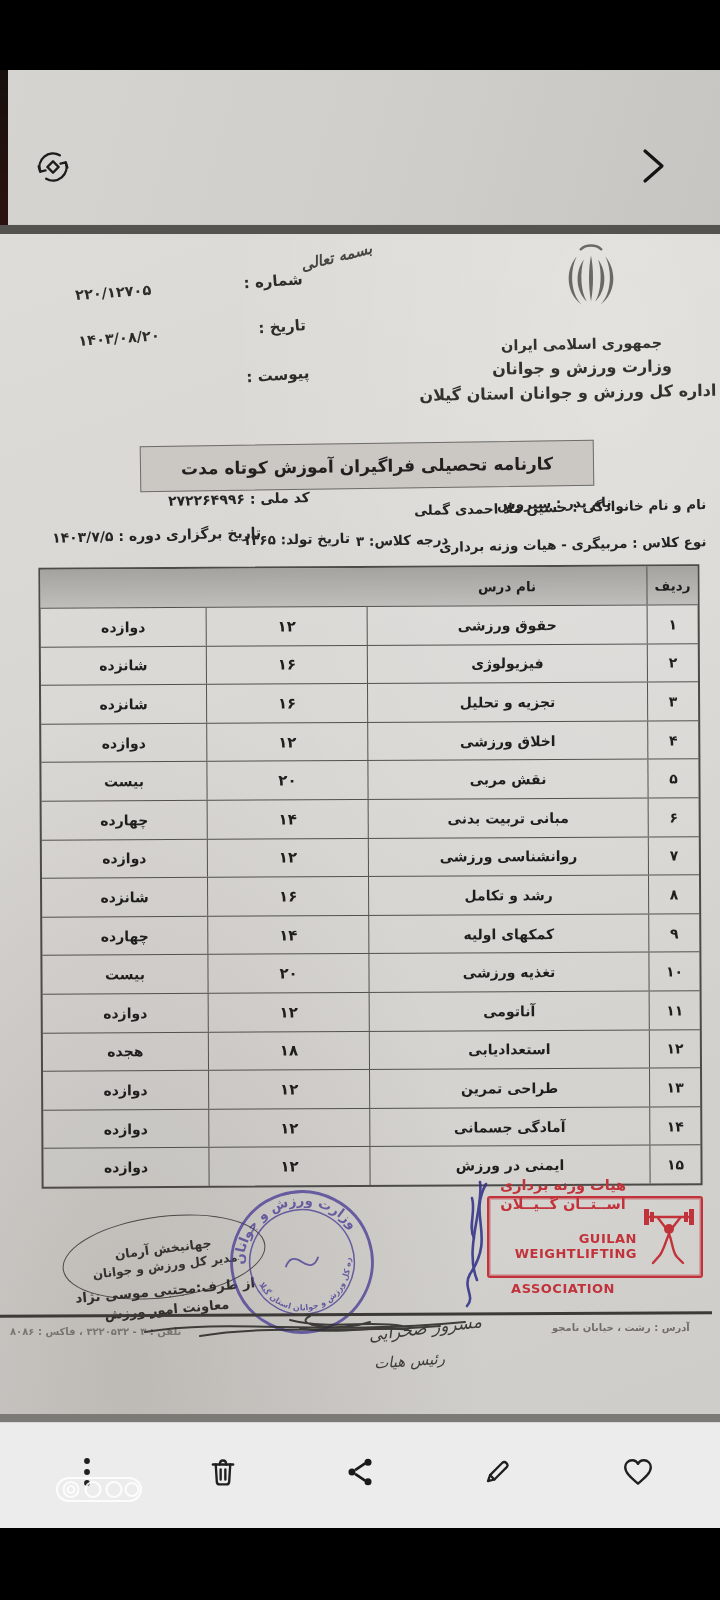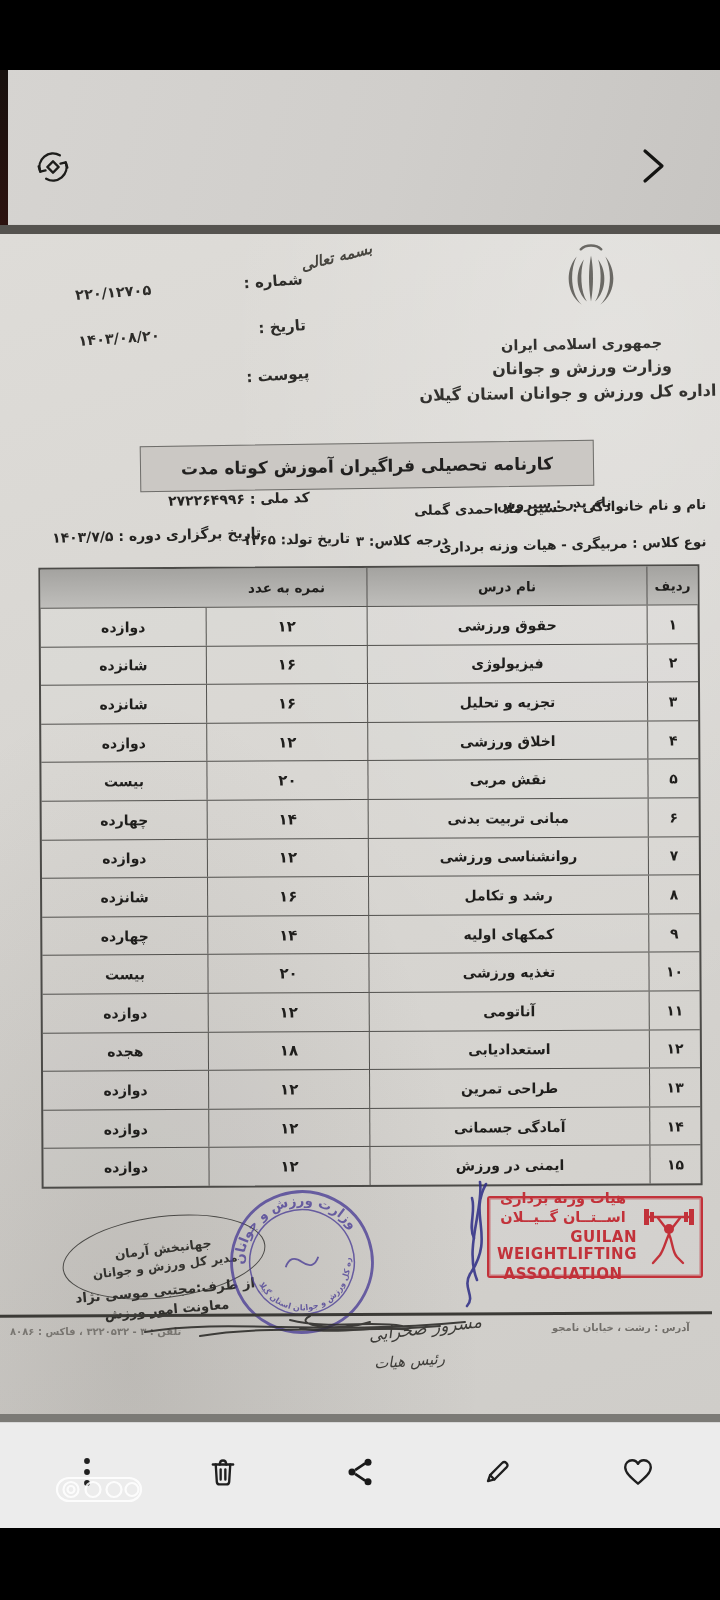--- a/index.html
+++ b/index.html
@@ -83,21 +83,21 @@
                 color:#4b3e96;opacity:.78;}
   .sig-blue{position:absolute;left:424px;top:1178px;}
   .red-stamp{position:absolute;left:487px;top:1196px;width:212px;height:78px;
              border:2.5px solid #c2323a;border-radius:3px;box-shadow:inset 0 0 0 1.5px rgba(194,50,58,.55);
              display:flex;align-items:stretch;background:rgba(255,255,255,.06);}
   .rs-fig{width:64px;display:flex;align-items:center;justify-content:center;}
   .rs-text{flex:1;display:flex;flex-direction:column;align-items:center;justify-content:center;
            color:#c2323a;font-weight:bold;line-height:1.15;}
   .rs-fa1{font-size:14.5px;letter-spacing:1px;}
   .rs-fa2{font-size:14.5px;letter-spacing:2px;margin-top:2px;}
-  .rs-en{font-size:15px;letter-spacing:.5px;margin-top:3px;font-family:"DejaVu Sans",sans-serif;}
+  .rs-en{font-size:13px;letter-spacing:.5px;margin-top:20px;font-family:"DejaVu Sans",sans-serif;}
   .rule{position:absolute;left:0;top:1313px;width:712px;height:3px;background:#3b3a36;
         transform:rotate(-0.3deg);}
   .f-addr{position:absolute;left:552px;top:1322px;font-size:10px;font-weight:bold;
           color:#5a5752;opacity:.8;white-space:nowrap;}
   .f-phone{position:absolute;left:10px;top:1326px;font-size:10px;font-weight:bold;
            color:#5a5752;opacity:.7;white-space:nowrap;direction:rtl;}
   .scribble{position:absolute;left:140px;top:1306px;}
   .sig-name{position:absolute;left:368px;top:1318px;font-size:17px;font-style:italic;
             color:#3d3c38;transform:rotate(-7deg);}
   .sig-role{position:absolute;left:374px;top:1352px;font-size:15px;font-style:italic;
@@ -178,21 +178,20 @@
       <span class="i-class">نوع کلاس : مربیگری - هیات وزنه برداری</span>
       <span class="i-grade">درجه کلاس: ۳</span>
       <span class="i-birth">تاریخ تولد: ۱۳۶۵</span>
       <span class="i-course">تاریخ برگزاری دوره : ۱۴۰۳/۷/۵</span>
     </div>
 
     <div class="gtable">
       <div class="trow thead">
         <div class="cell c-no">ردیف</div>
         <div class="cell c-course">نام درس</div>
-        <div class="cell c-num">نمره به عدد</div>
       </div>
 
     <div class="trow">
         <div class="cell c-no">۱</div>
         <div class="cell c-course">حقوق ورزشی</div>
         <div class="cell c-num">۱۲</div>
         <div class="cell c-word">دوازده</div>
       </div>
         <div class="trow">
         <div class="cell c-no">۲</div>

